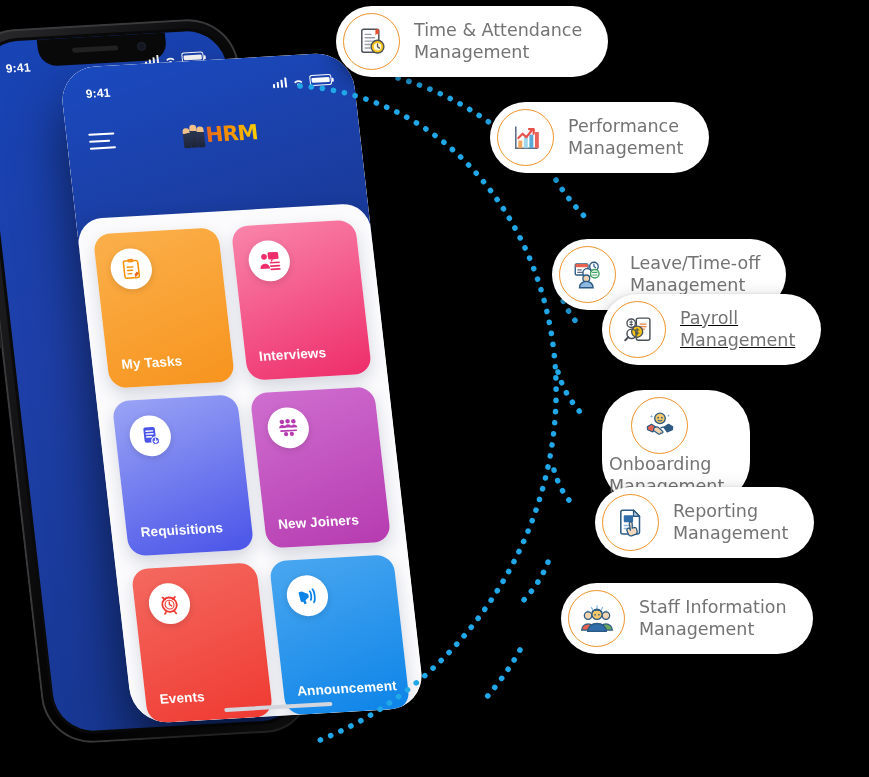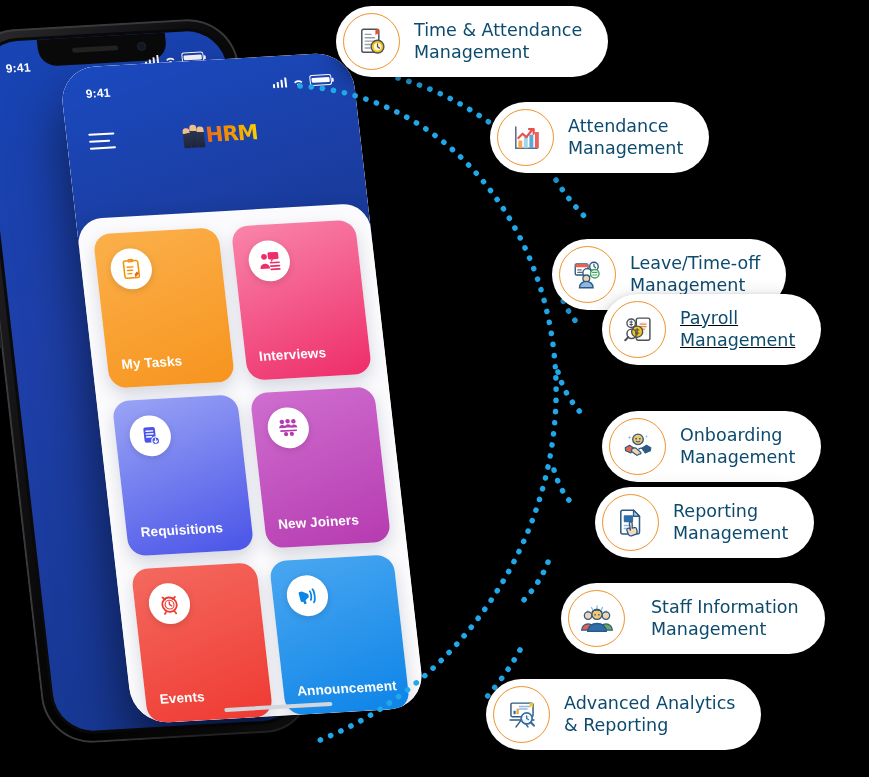--- a/index.html
+++ b/index.html
@@ -137,21 +137,21 @@
     background:#fff; border-radius:42px;
     box-shadow: 0 7px 20px rgba(0,0,0,.30), 0 2px 5px rgba(0,0,0,.18);
     padding: 7px 26px 7px 7px; cursor:pointer;
   }
   .pill .ring {
     width:57px; height:57px; min-width:57px; border-radius:50%;
     border:1.7px solid #f0932b; background:#fff;
     display:flex; align-items:center; justify-content:center; margin-right:14px;
   }
   .pill .ring svg { width:34px; height:34px; display:block; }
-  .pill .ptxt { color:#0c4a6e; font-size:17.5px; line-height:1.24; font-weight:400;
+  .pill .ptxt { color:#737373; font-size:17.5px; line-height:1.24; font-weight:400;
                 font-family:"DejaVu Sans", sans-serif; white-space:pre-line; }
 </style>
 </head>
 <body>
 
 <div id="stage">
 
   <svg id="connectors" viewBox="0 0 869 777">
     <g fill="none" stroke="#21a8e8" stroke-width="5.5" stroke-linecap="round" stroke-dasharray="0.2 11">
       <path d="M300,86 C455,96 560,240 556,400 C552,552 452,690 315,742"></path>
@@ -346,21 +346,21 @@
       <svg viewBox="0 0 40 40">
         <path d="M8 7v25h25" stroke="#5b6b82" stroke-width="1.8" fill="none" stroke-linecap="round"></path>
         <rect x="11" y="23" width="4.6" height="9" fill="#f2a55c"></rect>
         <rect x="17.5" y="19" width="4.6" height="13" fill="#9fd6e8"></rect>
         <rect x="24" y="16" width="4.6" height="16" fill="#5aa9d6"></rect>
         <rect x="30.5" y="13" width="4.6" height="19" fill="#e8625c"></rect>
         <path d="M11 20l5-5 4.5 4 7-9" stroke="#e8504a" stroke-width="2.6" fill="none" stroke-linecap="round" stroke-linejoin="round"></path>
         <path d="M23.5 9.5h5.5V15" stroke="#e8504a" stroke-width="2.6" fill="none" stroke-linecap="round" stroke-linejoin="round"></path>
       </svg>
     </span>
-    <span class="ptxt">Attendance
+    <span class="ptxt">Performance
 Management</span>
   </div>
 
   <div class="pill" style="left:552px; top:198px;margin-top:41px;">
     <span class="ring">
       <svg viewBox="0 0 40 40">
         <rect x="5" y="7" width="15" height="13" rx="1.6" fill="#fff" stroke="#2c5a82" stroke-width="1.6"></rect>
         <rect x="5" y="7" width="15" height="4" rx="1.6" fill="#e8634f"></rect>
         <path d="M8 14h4M8 17h7" stroke="#5b6b82" stroke-width="1.5" stroke-linecap="round"></path>
         <circle cx="27" cy="10" r="5" fill="#fff" stroke="#2c5a82" stroke-width="1.6"></circle>
@@ -387,21 +387,21 @@
         <circle cx="19" cy="22" r="6.5" fill="#f5c518" stroke="#4a4f58" stroke-width="1.6"></circle>
         <path d="M19 18.4v7.2M17 20h4M17 23.5h4" stroke="#4a4f58" stroke-width="1.4" stroke-linecap="round"></path>
         <circle cx="12.5" cy="24.5" r="5.5" fill="none" stroke="#4a4f58" stroke-width="1.7"></circle>
         <path d="M8.6 28.4L5 32" stroke="#4a4f58" stroke-width="2.4" stroke-linecap="round"></path>
       </svg>
     </span>
     <span class="ptxt">Payroll
 Management</span>
   </div>
 
-  <div class="pill" style="left:602px; top:411px;">
+  <div class="pill" style="left:602px; top:390px;flex-direction:column;">
     <span class="ring">
       <svg viewBox="0 0 40 40">
         <circle cx="20" cy="11" r="6.2" fill="#f5c96a" stroke="#2c5a82" stroke-width="1.6"></circle>
         <circle cx="17.8" cy="10.2" r="1" fill="#2c5a82"></circle>
           <circle cx="22.2" cy="10.2" r="1" fill="#2c5a82"></circle>
         <path d="M17.8 13.2c1.3 1.2 3.1 1.2 4.4 0" stroke="#2c5a82" stroke-width="1.2" fill="none" stroke-linecap="round"></path>
         <path d="M10 6.5l.6 1.6 1.6.6-1.6.6-.6 1.6-.6-1.6-1.6-.6 1.6-.6zM30 6l.5 1.3 1.3.5-1.3.5-.5 1.3-.5-1.3-1.3-.5 1.3-.5z" fill="#8fb8e0"></path>
         <path d="M5 21l5-3 5.5 3.5-4 5.5-6 -2.5z" fill="#e8634f" stroke="#2c5a82" stroke-width="1.4" stroke-linejoin="round"></path>
         <path d="M35 21l-5-3-5.5 3.5 4 5.5 6-2.5z" fill="#2c5a82" stroke="#2c5a82" stroke-width="1.4" stroke-linejoin="round"></path>
         <path d="M13 22c2.5-1.5 4.5-1 6 .5l4 3.6c1 .9.4 2.3-.9 2.3h-1.3c-.6 1.4-2 1.6-3 .8l-5.5-4z" fill="#f2d3b0" stroke="#2c5a82" stroke-width="1.4" stroke-linejoin="round"></path>
@@ -419,51 +419,33 @@
         <path d="M23 5l7 7h-7z" fill="#bdd6ec" stroke="#2c5a82" stroke-width="1.6" stroke-linejoin="round"></path>
         <rect x="11.5" y="11" width="11" height="8" rx="1" fill="#2f6ea8"></rect>
         <path d="M12 23h10M12 26.5h7" stroke="#8fb8e0" stroke-width="1.6" stroke-linecap="round"></path>
         <path d="M18 20.5c0-1 .8-1.7 1.7-1.7s1.7.7 1.7 1.7v5.6l2.3-.7c1.3-.4 2.6.4 2.9 1.7l.6 2.6c.3 1.5-.5 3-1.9 3.6l-4 1.6c-1.8.7-3.8-.2-4.5-2l-1.6-4c-.4-1 .1-2.2 1.2-2.6 1-.4 2.1.1 2.5 1.1l.4 1z" fill="#f6d9bd" stroke="#2c5a82" stroke-width="1.5" stroke-linejoin="round"></path>
       </svg>
     </span>
     <span class="ptxt">Reporting
 Management</span>
   </div>
 
-  <div class="pill" style="left:561px; top:583px;gap:12px;">
+  <div class="pill" style="left:561px; top:583px;">
     <span class="ring">
       <svg viewBox="0 0 40 40">
         <path d="M20 4.5v2.6M13.5 6.5l1.2 2.2M26.5 6.5l-1.2 2.2M9 10.5l1.8 1.4M31 10.5l-1.8 1.4" stroke="#8fb8e0" stroke-width="1.5" stroke-linecap="round"></path>
         <circle cx="9.5" cy="16" r="4.4" fill="#f2d3b0" stroke="#2c5a82" stroke-width="1.5"></circle>
         <circle cx="30.5" cy="16" r="4.4" fill="#f2d3b0" stroke="#2c5a82" stroke-width="1.5"></circle>
         <path d="M2 33c0-4.3 3.4-7.2 7.5-7.2S17 28.7 17 33z" fill="#e8634f" stroke="#2c5a82" stroke-width="1.5"></path>
         <path d="M23 33c0-4.3 3.4-7.2 7.5-7.2S38 28.7 38 33z" fill="#6aa85c" stroke="#2c5a82" stroke-width="1.5"></path>
         <circle cx="20" cy="14.5" r="6" fill="#f5c96a" stroke="#2c5a82" stroke-width="1.6"></circle>
         <path d="M14.5 11.5c1-2.6 9-2.6 11 0" stroke="#2c5a82" stroke-width="1.6" fill="none" stroke-linecap="round"></path>
         <circle cx="17.8" cy="15" r="1" fill="#2c5a82"></circle>
           <circle cx="22.2" cy="15" r="1" fill="#2c5a82"></circle>
         <path d="M9 34.5c0-5.5 4.7-9.2 11-9.2s11 3.7 11 9.2z" fill="#2f6ea8" stroke="#2c5a82" stroke-width="1.6"></path>
       </svg>
     </span>
     <span class="ptxt">Staff Information
 Management</span>
   </div>
 
-  <div class="pill" style="left:486px; top:679px;">
-    <span class="ring">
-      <svg viewBox="0 0 40 40">
-        <rect x="7" y="6" width="26" height="16" rx="1.6" fill="#fff" stroke="#2c5a82" stroke-width="1.7"></rect>
-        <path d="M17 10h12M17 13h9" stroke="#8fb8e0" stroke-width="1.6" stroke-linecap="round"></path>
-        <rect x="10" y="15" width="2.6" height="4" fill="#2f6ea8"></rect>
-        <rect x="13.6" y="12.5" width="2.6" height="6.5" fill="#e8a33c"></rect>
-        <path d="M29 6h4v5l-2-1.4L29 11z" fill="#f5c518"></path>
-        <path d="M6 26h28" stroke="#2c5a82" stroke-width="1.8" stroke-linecap="round"></path>
-        <path d="M20 22v4M13 34l6-8M27 34l-6-8" stroke="#2c5a82" stroke-width="1.7" stroke-linecap="round"></path>
-        <circle cx="25.5" cy="24" r="6.5" fill="rgba(255,255,255,.9)" stroke="#2f6ea8" stroke-width="2"></circle>
-        <path d="M25.5 21v3l2 1.4" stroke="#2f6ea8" stroke-width="1.5" stroke-linecap="round" fill="none"></path>
-        <path d="M30.4 28.6L34 32.5" stroke="#2f6ea8" stroke-width="2.6" stroke-linecap="round"></path>
-      </svg>
-    </span>
-    <span class="ptxt">Advanced Analytics
-&amp; Reporting</span>
-  </div>
 
 </div>
 
 </body></html>

